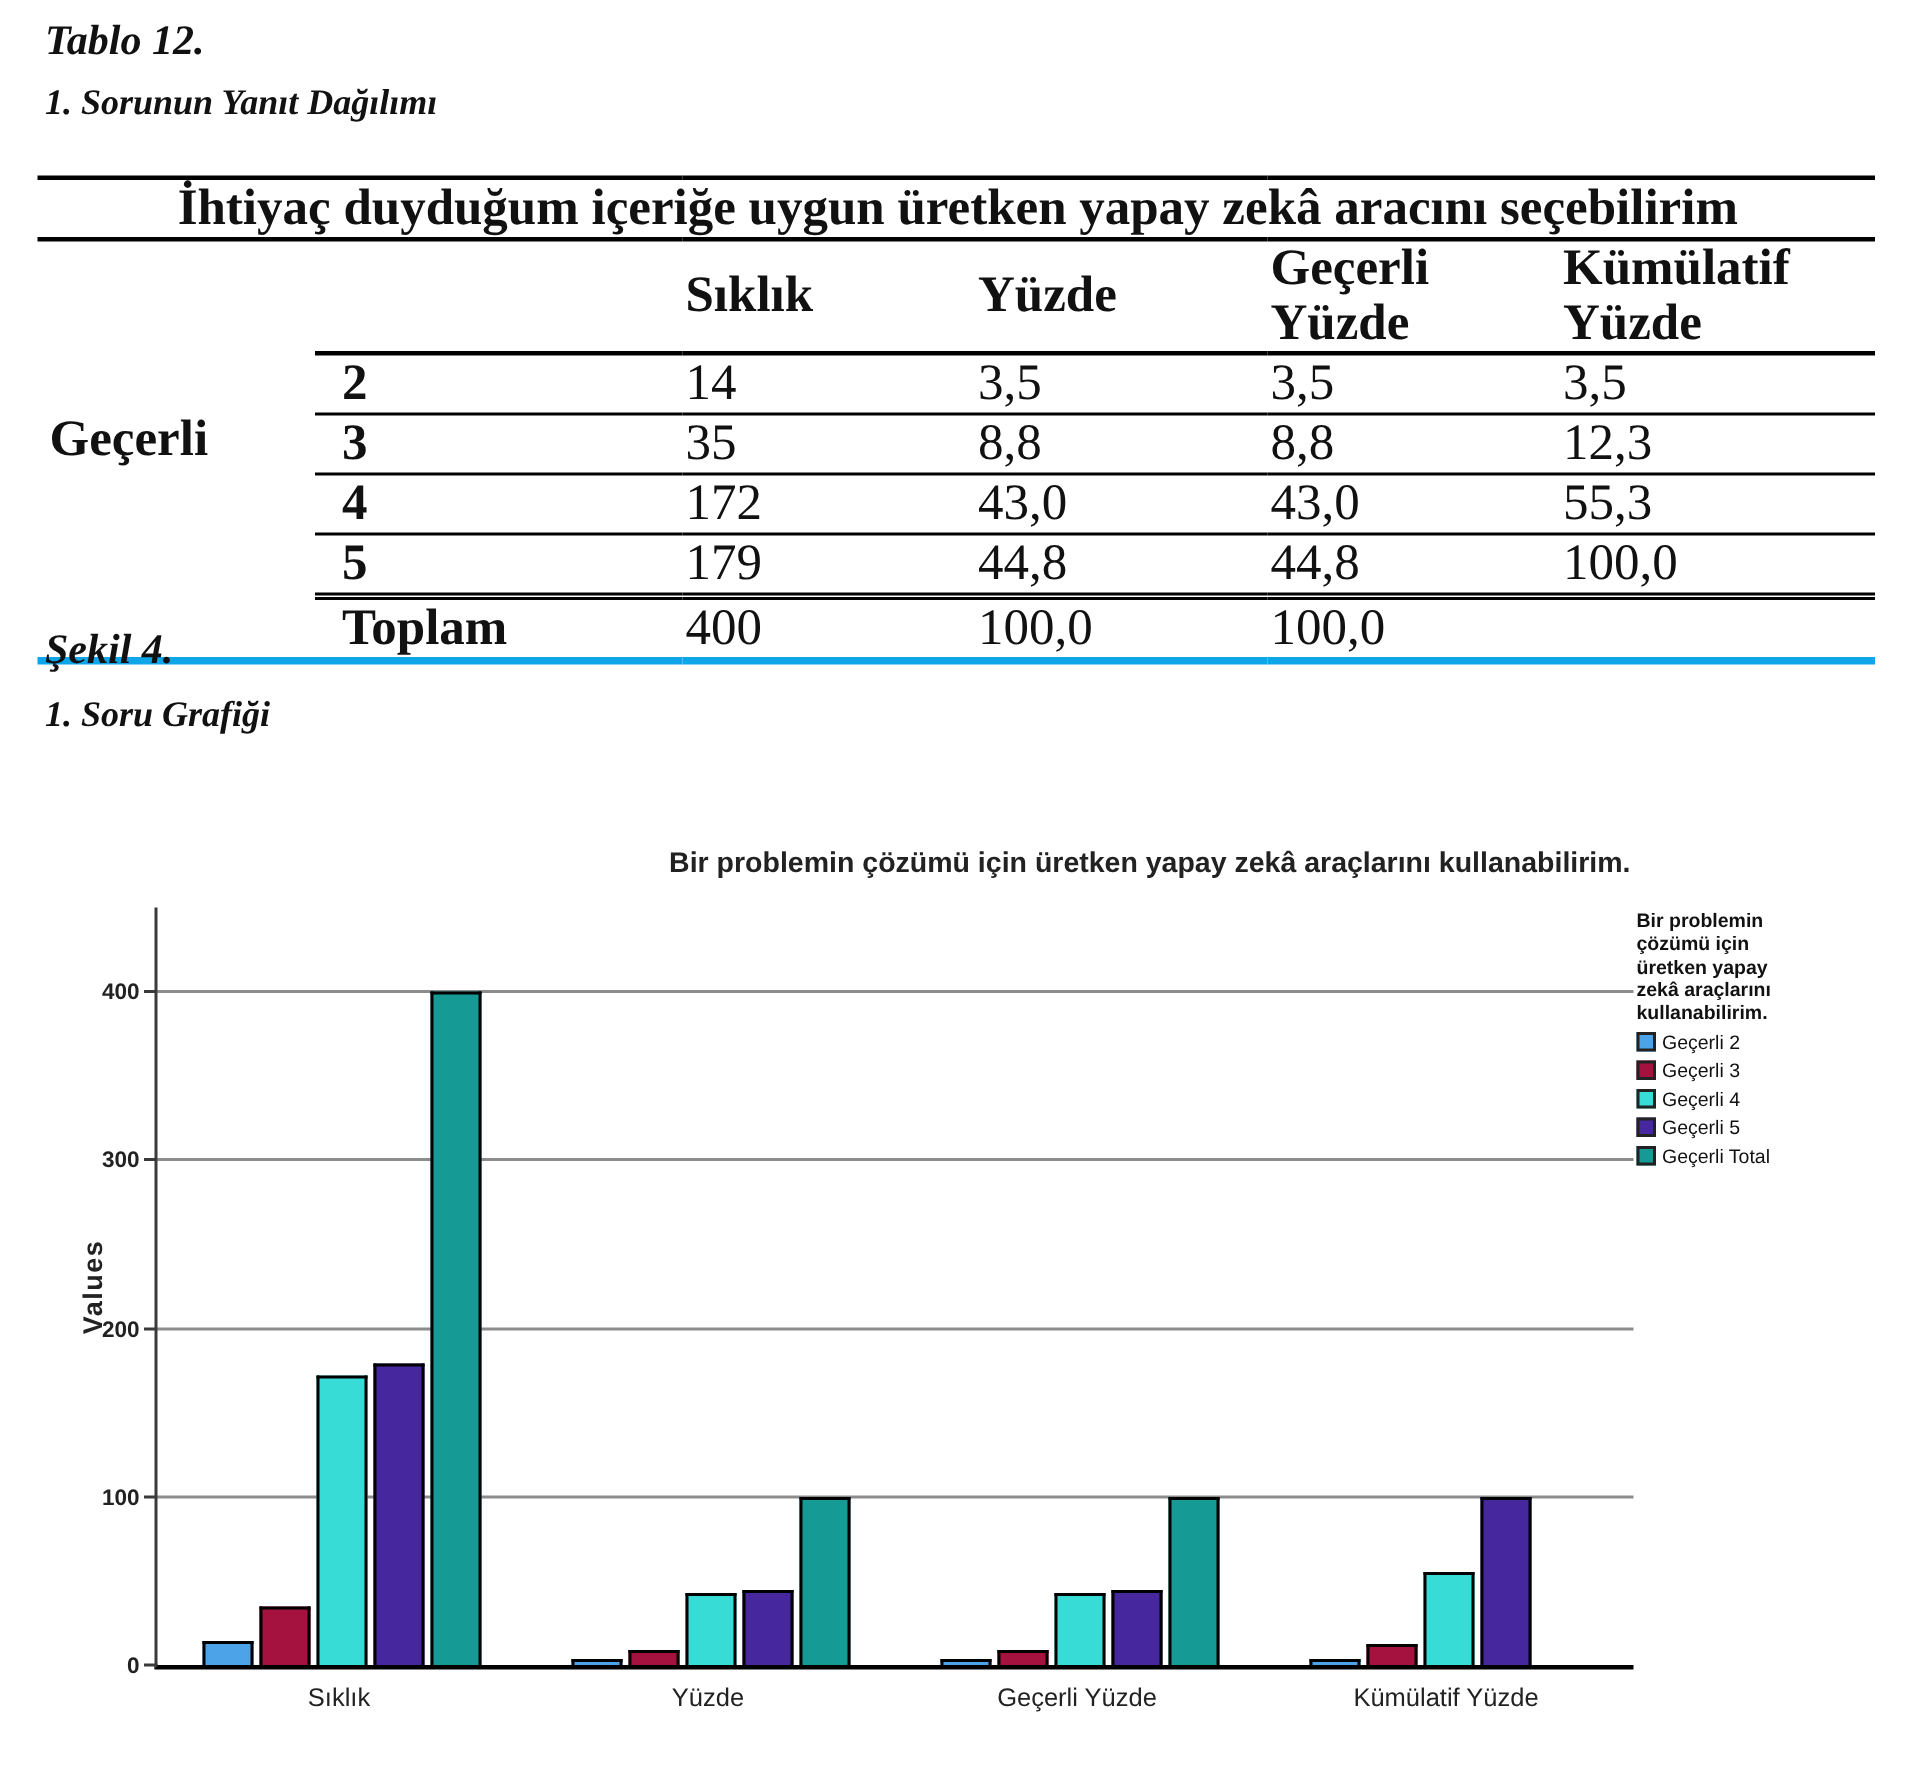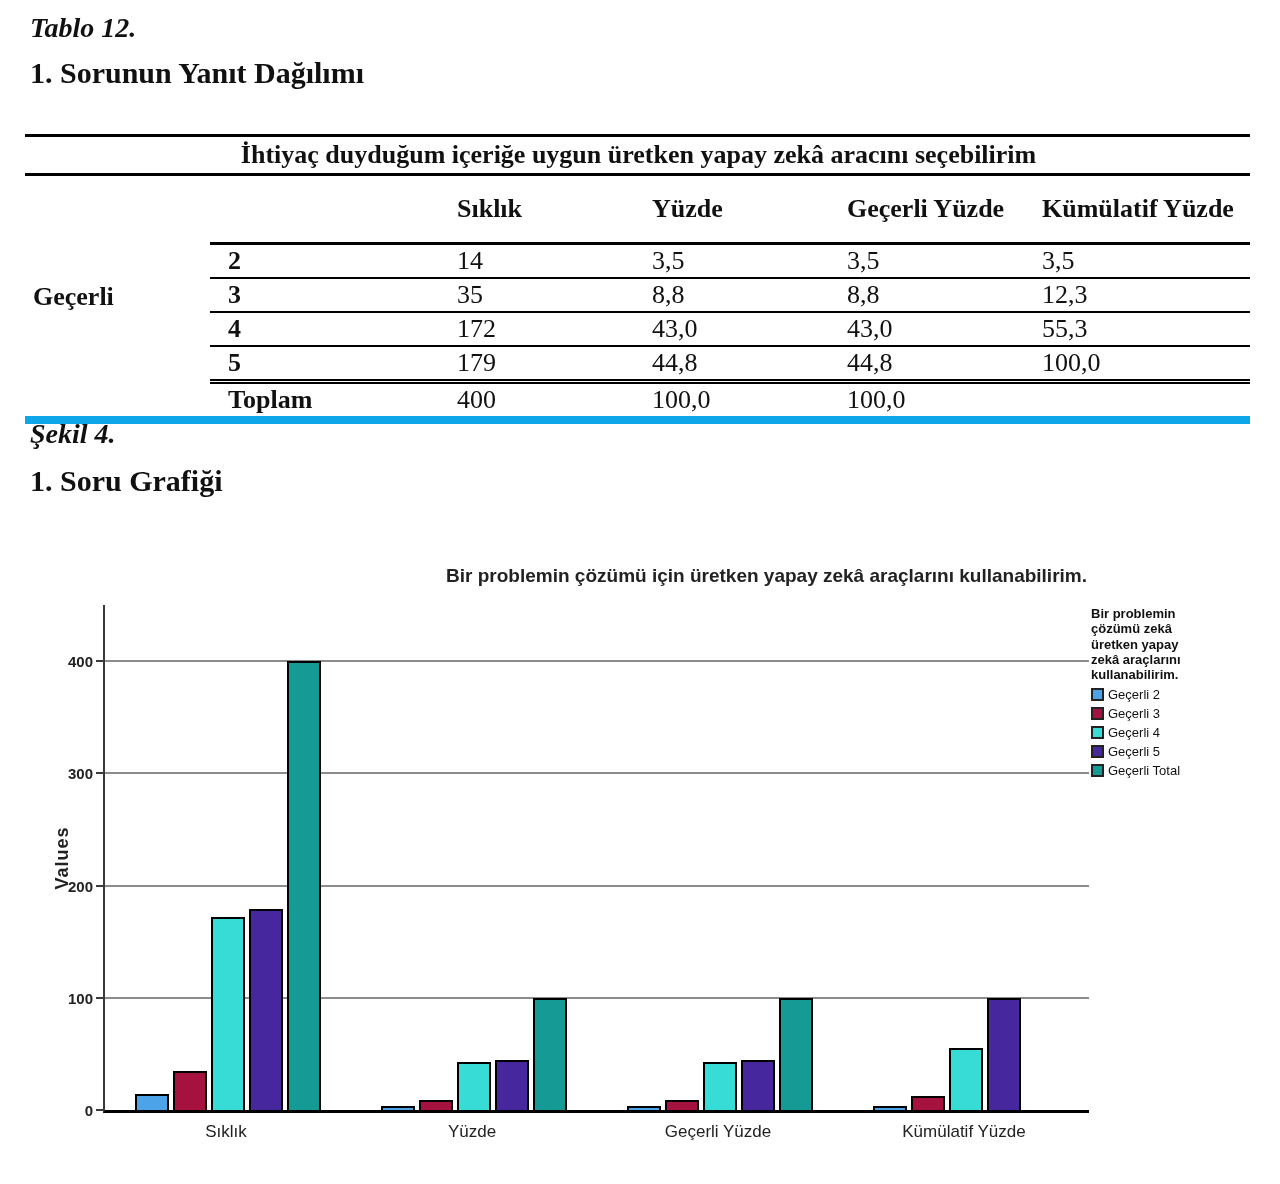--- a/index.html
+++ b/index.html
@@ -1,39 +1,39 @@
 <!DOCTYPE html>
 <html><head>
 <meta charset="utf-8">
 <style>
   html,body{margin:0;padding:0;}
   body{width:1280px;height:1184px;background:#ffffff;position:relative;overflow:hidden;
        font-family:"Liberation Serif", serif;color:#111;}
 
   
   .doc-label{position:absolute;left:30px;font-weight:bold;font-size:28px;font-style:italic;}
-  .doc-caption{position:absolute;left:30px;font-weight:bold;font-size:30px;}
+  .doc-caption{position:absolute;left:30px;font-weight:bold;font-style:italic;font-size:24px;}
   #tablo-label{top:12px;}
   #tablo-caption{top:56px;}
   #sekil-label{top:418px;}
   #sekil-caption{top:464px;}
 
   
-  table{position:absolute;left:25px;top:134px;width:1225px;border-collapse:collapse;
-        table-layout:fixed;font-size:26px;}
+  table{position:absolute;left:25px;top:117px;width:1225px;border-collapse:collapse;
+        table-layout:fixed;font-size:34px;}
   td,th{padding:0 0 0 2px;font-weight:normal;text-align:left;vertical-align:middle;overflow:hidden;}
   tr.span-head td{border-top:3px solid #000;border-bottom:3px solid #000;text-align:center;
                   font-weight:bold;height:36px;}
   tr.col-head td{height:66px;font-weight:bold;line-height:1.08;}
   tr.col-head td.b{border-bottom:3px solid #000;}
   tr.data td{height:32px;}
   td.rowlbl{font-weight:bold;padding-left:18px;}
   td.b{border-bottom:2px solid #000;}
   td.dbl{border-bottom:5px double #000;}
-  td.bot{border-bottom:8px solid #0ea5e9;}
+  td.bot{border-bottom:5px solid #0ea5e9;}
   td.group{font-weight:bold;vertical-align:top;padding-top:38px;padding-left:8px;}
 
   
   #chart{position:absolute;left:0;top:540px;width:1280px;height:644px;
          font-family:"Liberation Sans", sans-serif;color:#1a1a1a;}
   #chart-title{position:absolute;left:103px;top:25px;width:984px;text-align:right;
                font-weight:bold;font-size:19px;color:#222;}
   #plot{position:absolute;left:103px;top:65px;width:984px;height:505px;
         border-left:2px solid #3a3a3a;border-bottom:3px solid #000;}
   .gridline{position:absolute;left:0;width:100%;height:2px;background:#8c8c8c;}
@@ -178,21 +178,21 @@
     </div>
   <div id="xticks">
       <div class="x-tick" style="left: 103px;">Sıklık</div>
       <div class="x-tick" style="left: 349px;">Yüzde</div>
       <div class="x-tick" style="left: 595px;">Geçerli Yüzde</div>
       <div class="x-tick" style="left: 841px;">Kümülatif Yüzde</div>
     </div>
   <div id="legend">
     <div id="legend-title">
         <div>Bir problemin</div>
-        <div>çözümü zekâ</div>
+        <div>çözümü için</div>
         <div>üretken yapay</div>
         <div>zekâ araçlarını</div>
         <div>kullanabilirim.</div>
       </div>
     <div id="legend-items">
         <div class="legend-item">
           <div class="legend-swatch" style="background: rgb(77, 163, 232);"></div>
           <div class="legend-text">Geçerli 2</div>
         </div>
         <div class="legend-item">

